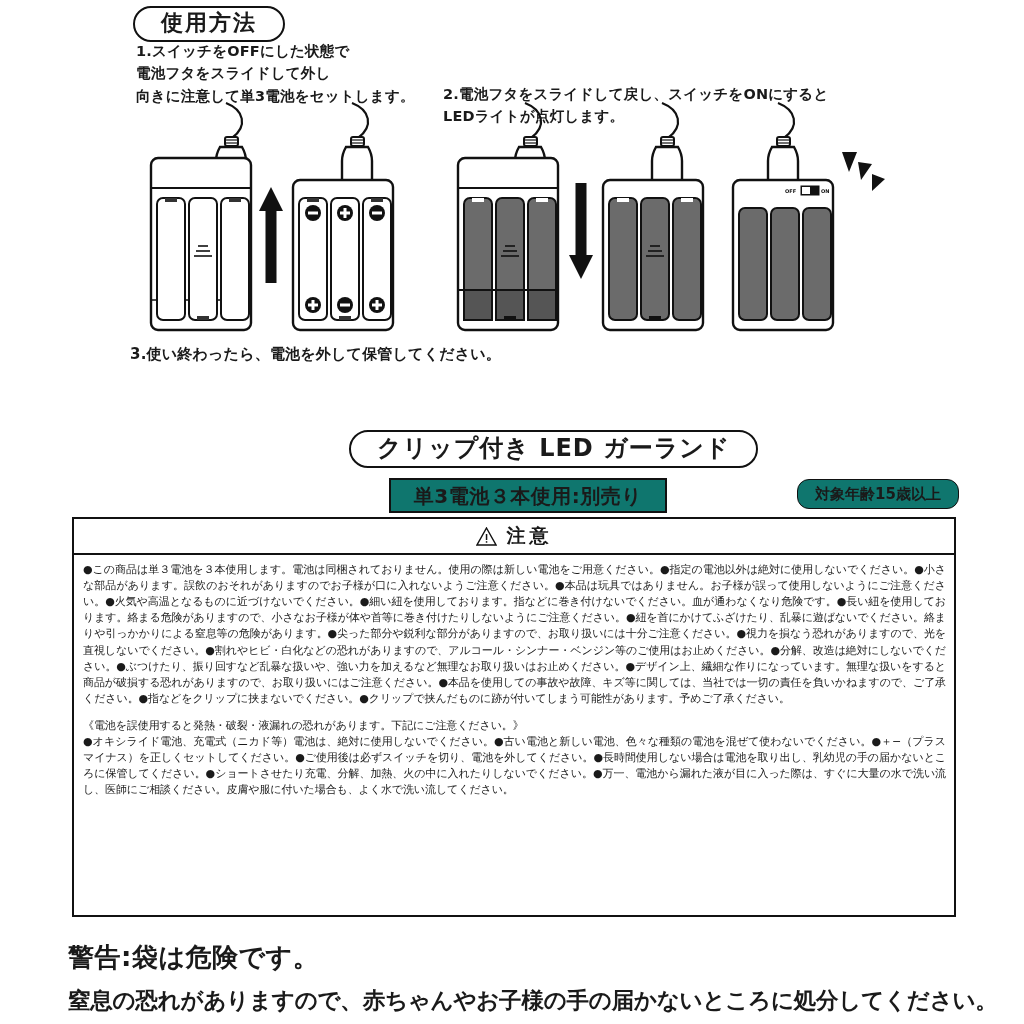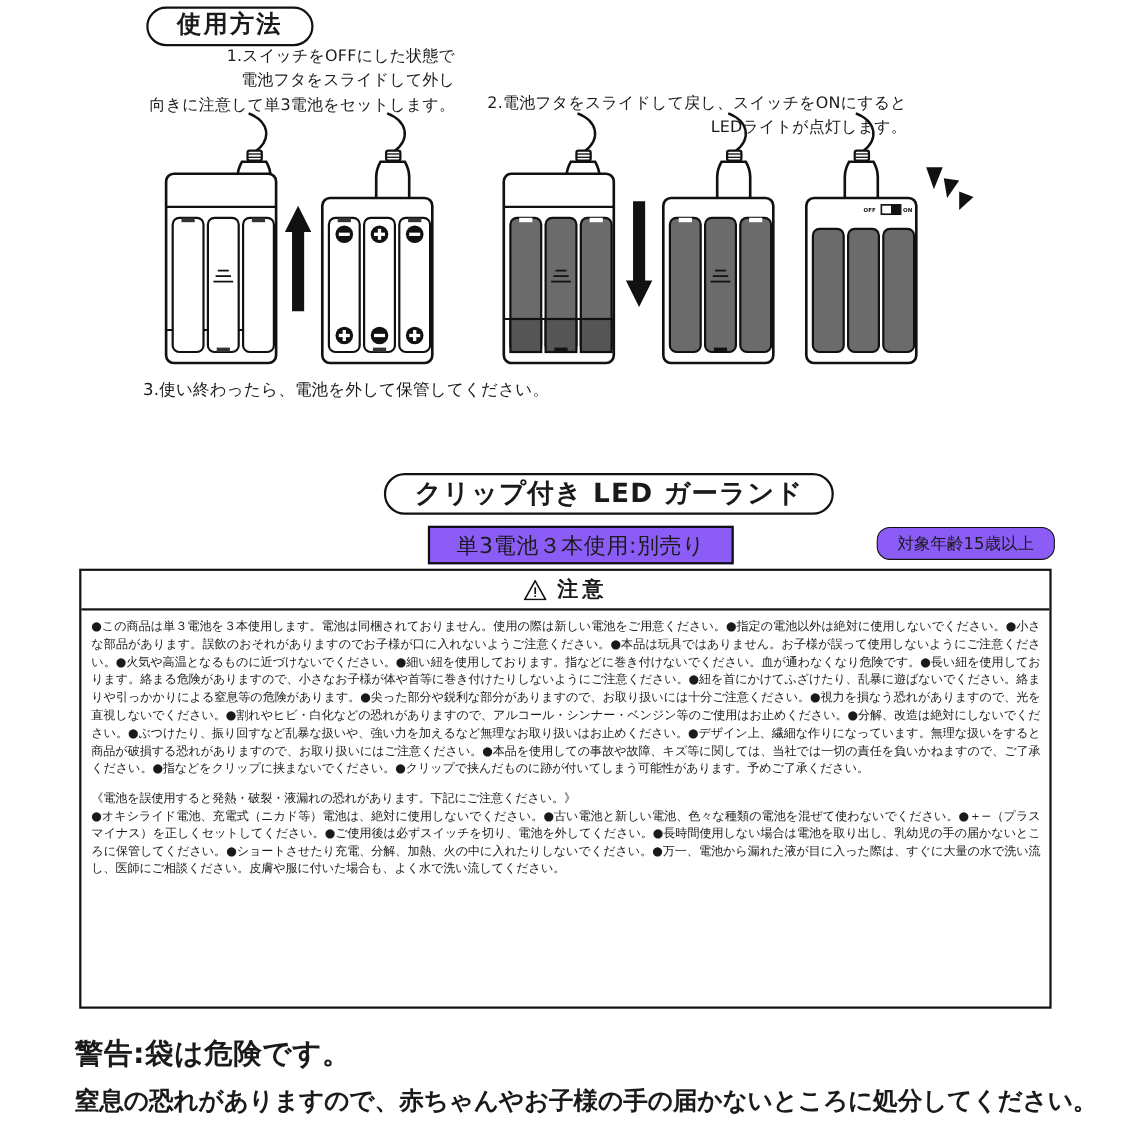--- a/index.html
+++ b/index.html
@@ -24,44 +24,43 @@
     line-height:1.1;
   }
 
   #usage-capsule{position:absolute;left:133px;top:6px;font-size:22px;letter-spacing:2px;}
   #product-capsule{position:absolute;left:349px;top:430px;font-size:24px;letter-spacing:1px;}
 
   
   .step{
     position:absolute;
     font-size:14.5px;
-    font-weight:normal;
+    font-weight:bold;
     line-height:1.55;
     letter-spacing:0.2px;
     white-space:pre-line;
-    text-align:right;
   }
   #step-1{left:136px;top:40px;}
   #step-2{left:443px;top:40px;margin-top:43px;}
   #step-3{left:130px;top:343px;font-size:15px;}
 
   
   .diagram-area{position:absolute;left:0;top:95px;width:1024px;height:245px;}
 
   .unit{position:absolute;}
 
   
   .unit svg{display:block;overflow:visible;}
 
   
   .hardbox{
     position:absolute;
     border:2.5px solid #111;
-    background:#8b5cf6;
-    font-weight:normal;
+    background:#0f766e;
+    font-weight:bold;
     display:flex;align-items:center;justify-content:center;
     line-height:1;
   }
   #battery-spec-box{left:389px;top:478px;width:274px;height:31px;font-size:20px;letter-spacing:0.5px;}
   #age-box{left:797px;top:479px;width:160px;height:28px;font-size:15px;border-width:1.5px;letter-spacing:0px;border-radius:12px;}
 
   
   #caution-panel{
     position:absolute;left:72px;top:517px;width:884px;height:400px;
     border:2px solid #111;background:#fff;box-sizing:border-box;

